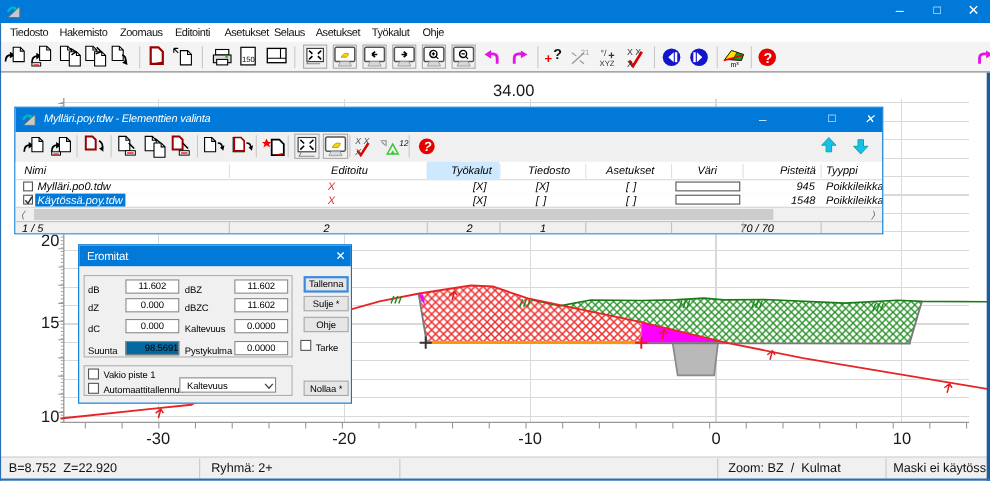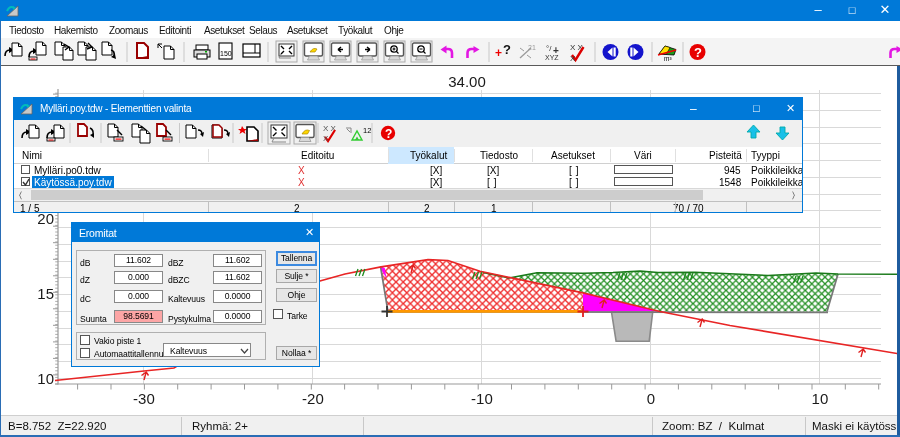--- a/index.html
+++ b/index.html
@@ -402,21 +402,21 @@
 <div id="statusbar" class="abs">
 <span class="st" style="left:8px">B=8.752&nbsp;&nbsp;Z=22.920</span>
 <span class="st" style="left:192px">Ryhmä: 2+</span>
 <span class="st" style="left:662px">Zoom: BZ&nbsp;&nbsp;/&nbsp;&nbsp;Kulmat</span>
 <span class="st" style="left:812px">Maski ei käytöss</span>
 <div class="ssep" style="left:181px"></div>
 <div class="ssep" style="left:363px"></div>
 <div class="ssep" style="left:652px"></div>
 <div class="ssep" style="left:805px"></div>
 </div>
-<div id="valinta" class="fwin" style="left:13px;top:97px;width:790px;height:116px;font-size:10px;">
+<div id="valinta" class="fwin" style="left:13px;top:97px;width:790px;height:116px;font-size:10px;font-style:italic;">
 <div class="ftitle" style="height:22px">
 <svg class="abs" style="left:6px;top:4px" width="13" height="13" viewBox="0 0 13 13">
           <polygon points="1,12 12,12 12,2" fill="#c8c8c8" stroke="#666" stroke-width="0.8"></polygon>
           <path d="M1 7 Q4 1 8 4" fill="none" stroke="#0bb" stroke-width="2"></path>
           <path d="M7 2 l3 2 -3 2z" fill="#0bb"></path>
         </svg>
 <span class="abs" style="left:26px;top:5px">Mylläri.poy.tdw - Elementtien valinta</span>
 <span class="abs" style="left:676px;top:4px;font-size:12px">–</span>
 <span class="abs" style="left:739px;top:4px;font-size:11px">□</span>
 <span class="abs" style="left:772px;top:4px;font-size:11px">✕</span>
@@ -567,21 +567,21 @@
 <div class="abs" style="left:141px;top:31px;width:49px;height:13px;background:#fff;border:1px solid #888;text-align:center">11.602</div>
 <span class="abs" style="left:8px;top:52px">dZ</span>
 <div class="abs" style="left:42px;top:48px;width:49px;height:13px;background:#fff;border:1px solid #888;text-align:center">0.000</div>
 <span class="abs" style="left:96px;top:52px">dBZC</span>
 <div class="abs" style="left:141px;top:48px;width:49px;height:13px;background:#fff;border:1px solid #888;text-align:center">11.602</div>
 <span class="abs" style="left:8px;top:71px">dC</span>
 <div class="abs" style="left:42px;top:67px;width:49px;height:13px;background:#fff;border:1px solid #888;text-align:center">0.000</div>
 <span class="abs" style="left:96px;top:71px">Kaltevuus</span>
 <div class="abs" style="left:141px;top:67px;width:49px;height:13px;background:#fff;border:1px solid #888;text-align:center">0.0000</div>
 <span class="abs" style="left:8px;top:91px">Suunta</span>
-<div class="abs" style="left:42px;top:87px;width:49px;height:13px;background:#fca5a5;border:1px solid #888;text-align:center">98.5691</div>
+<div class="abs" style="left:42px;top:87px;width:49px;height:13px;background:#0369a1;border:1px solid #888;text-align:right">98.5691</div>
 <span class="abs" style="left:96px;top:91px">Pystykulma</span>
 <div class="abs" style="left:141px;top:87px;width:49px;height:13px;background:#fff;border:1px solid #888;text-align:center">0.0000</div>
 <div class="abs" style="left:204px;top:28px;width:41px;height:15px;background:#e6e6e6;border:2px solid #3c8ae0;text-align:center;line-height:11px">Tallenna</div>
 <div class="abs" style="left:204px;top:46px;width:41px;height:14px;background:#e6e6e6;border:1px solid #a8a8a8;text-align:center;line-height:12px">Sulje *</div>
 <div class="abs" style="left:204px;top:65px;width:41px;height:14px;background:#e6e6e6;border:1px solid #a8a8a8;text-align:center;line-height:12px">Ohje</div>
 <div class="abs" style="left:201px;top:86px;width:10px;height:10px;background:#fff;border:1px solid #555"></div>
 <span class="abs" style="left:215px;top:88px">Tarke</span>
 <div class="abs" style="left:4px;top:109px;width:190px;height:28px;border:1px solid #b0b0b0"></div>
 <div class="abs" style="left:8px;top:112px;width:10px;height:10px;background:#fff;border:1px solid #555"></div>
 <span class="abs" style="left:22px;top:113px">Vakio piste 1</span>

